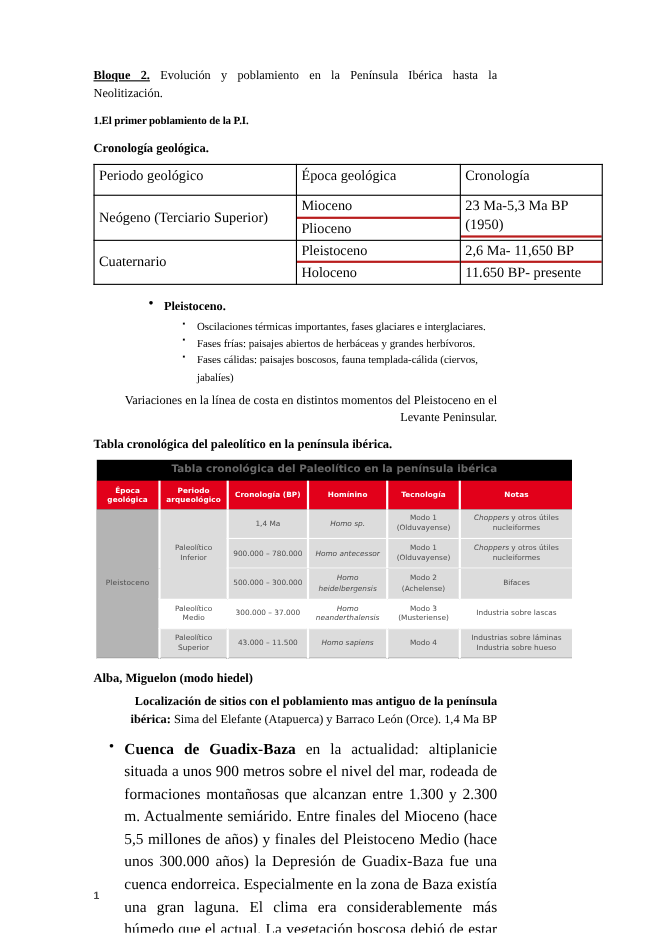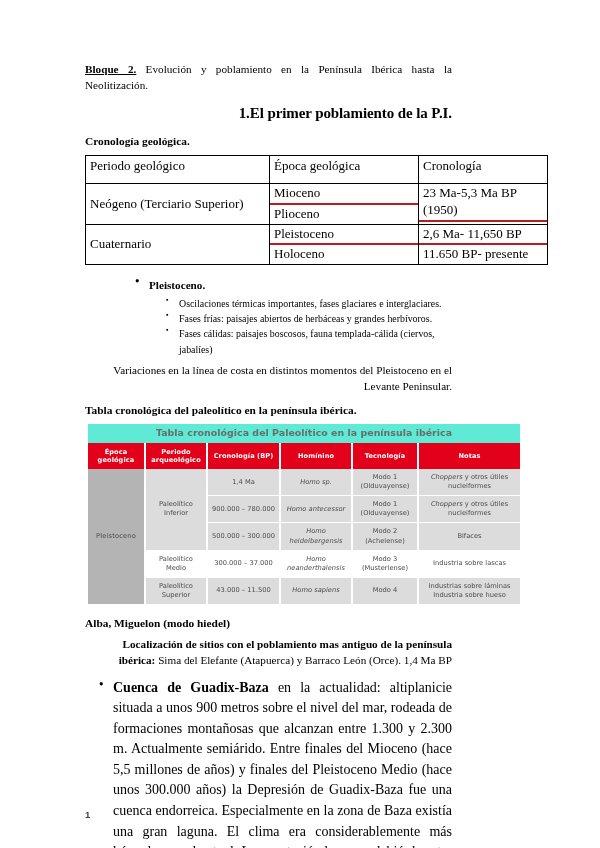--- a/index.html
+++ b/index.html
@@ -31,23 +31,23 @@
     line-height: 1.42;
     text-align: justify;
     margin: 0 0 9px 0;
   }
   .para.nojust { text-align: right; }
 
   .bold { font-weight: bold; }
   .u { text-decoration: underline; }
 
   .center-head {
-    text-align: right;
-    font-weight: bold;
-    font-size: 15px;
+    text-align: left;
+    font-weight: bold;
+    font-size: 10px;
     margin: 11px 0 13px 0;
     letter-spacing: -0.1px;
   }
 
   .sec-head {
     font-weight: bold;
     font-size: 11.4px;
     margin: 0 0 8px 0;
   }
 
@@ -139,21 +139,21 @@
     position: absolute;
     left: -14px;
     top: 0px;
     font-size: 7.5px;
   }
 
   
   .ptable-wrap {
     width: 432px;
     margin: 4px 0 12px 3px;
-    background: #5eead4;
+    background: #000000;
     font-family: "DejaVu Sans", "Liberation Sans", sans-serif;
   }
   .ptable-title {
     text-align: center;
     font-size: 9.4px;
     font-weight: bold;
     color: #6b6b6b;
     padding: 3px 0 5px 0;
     letter-spacing: 0.05px;
   }

